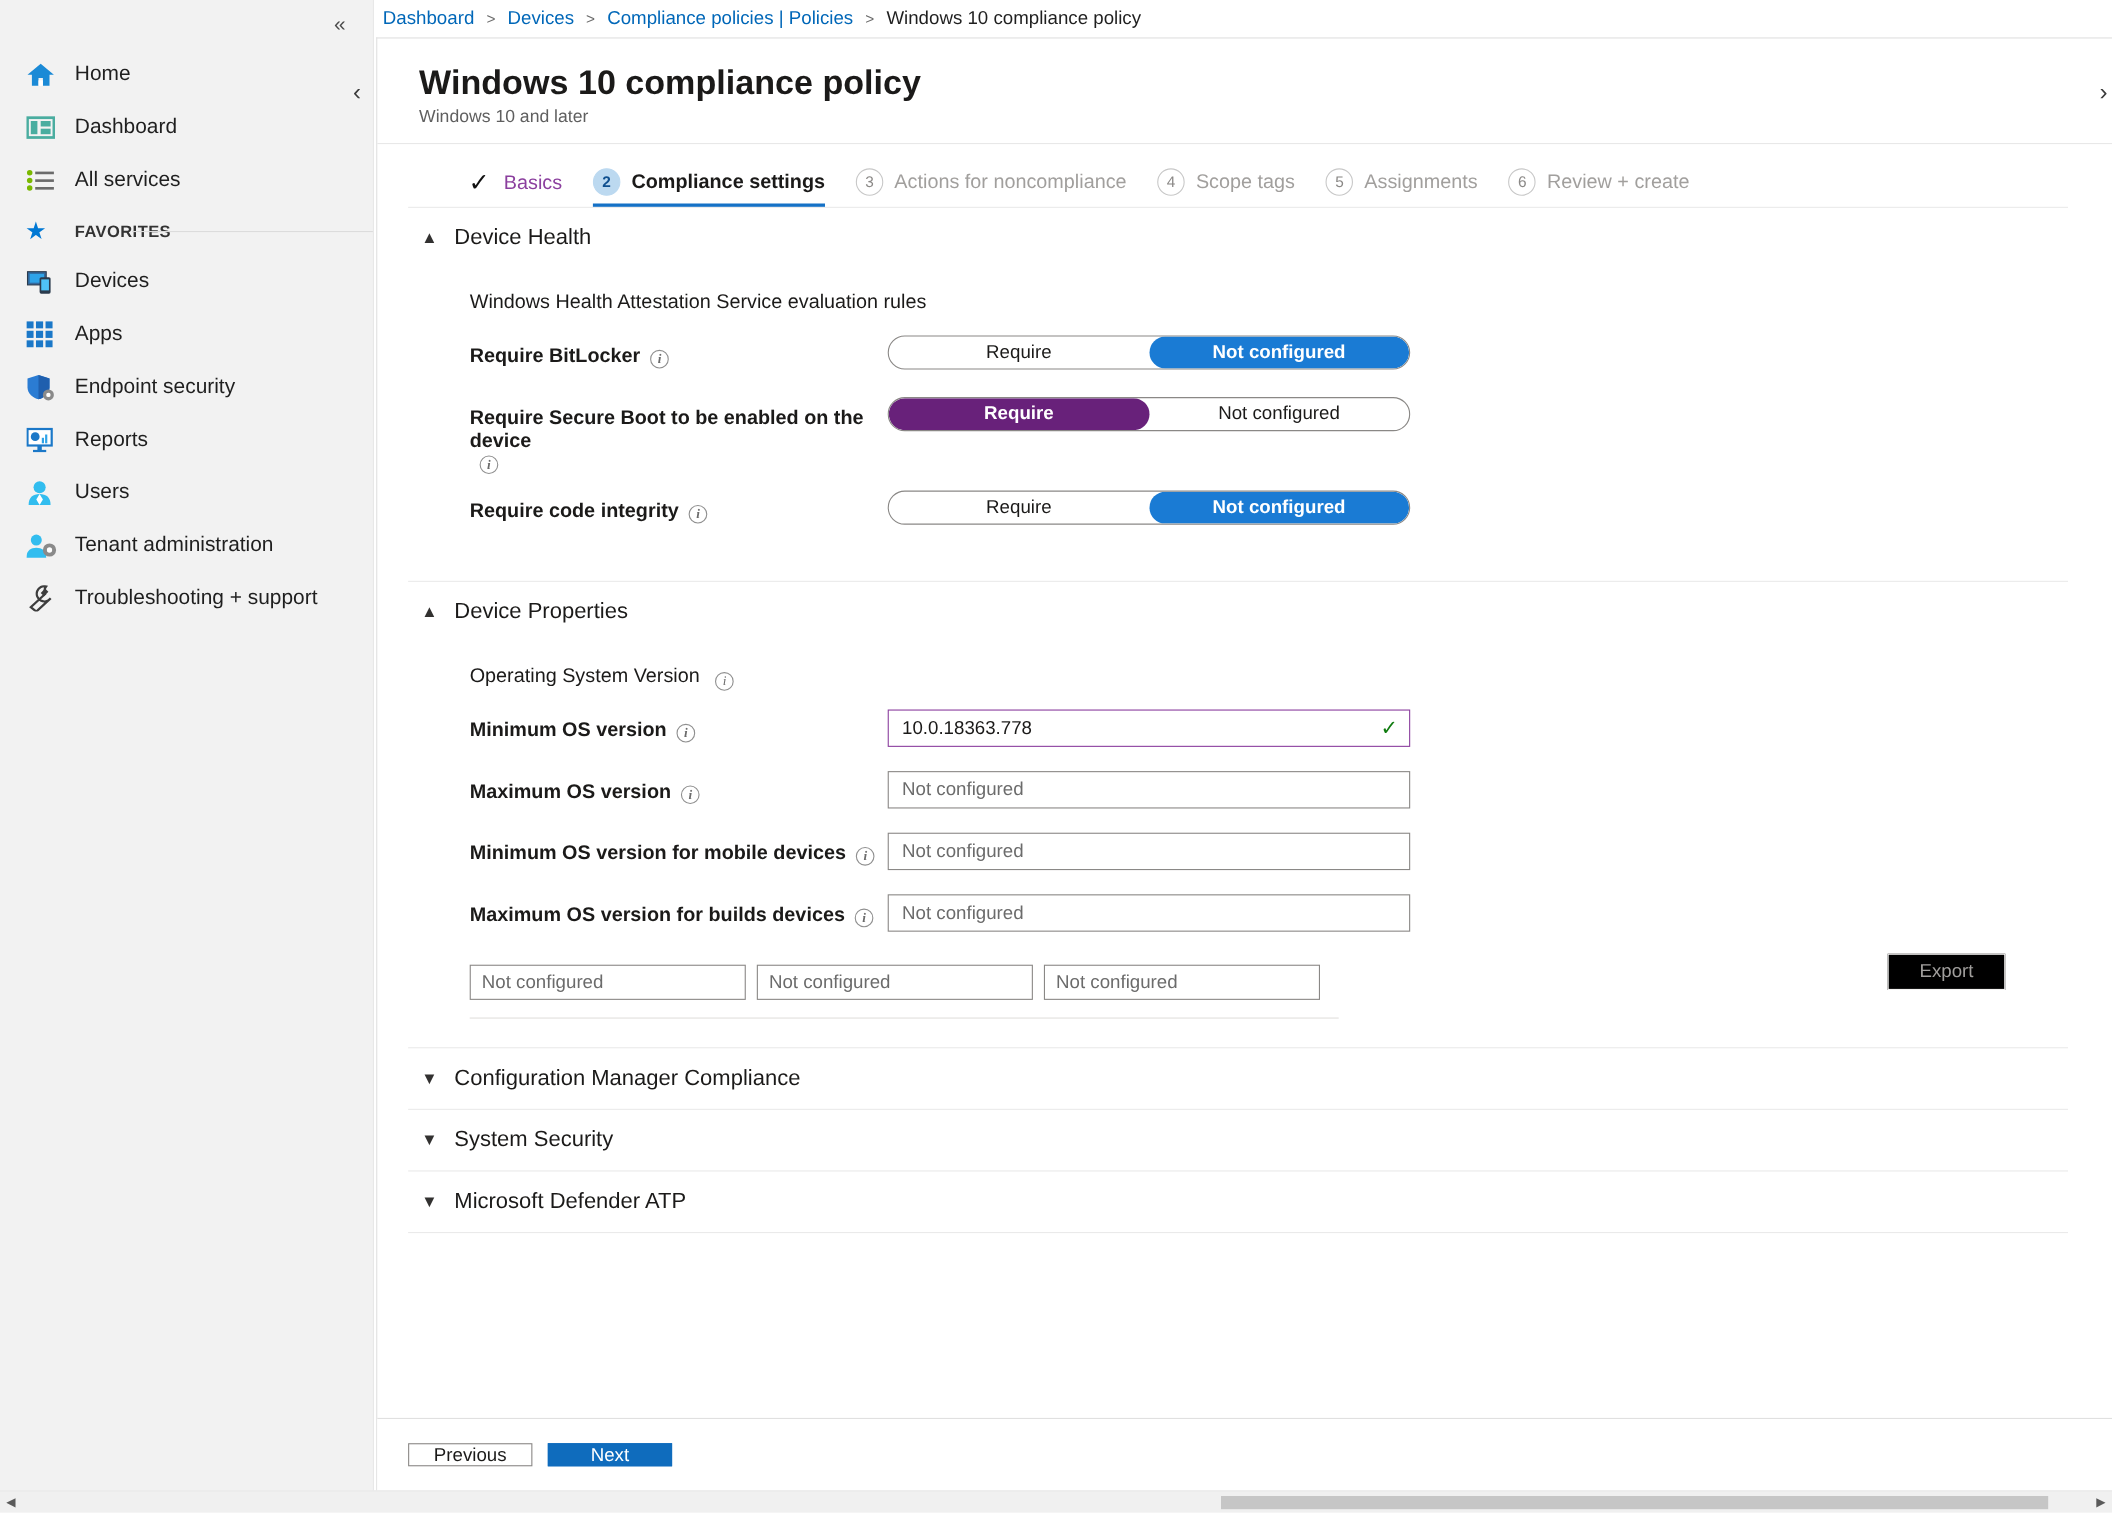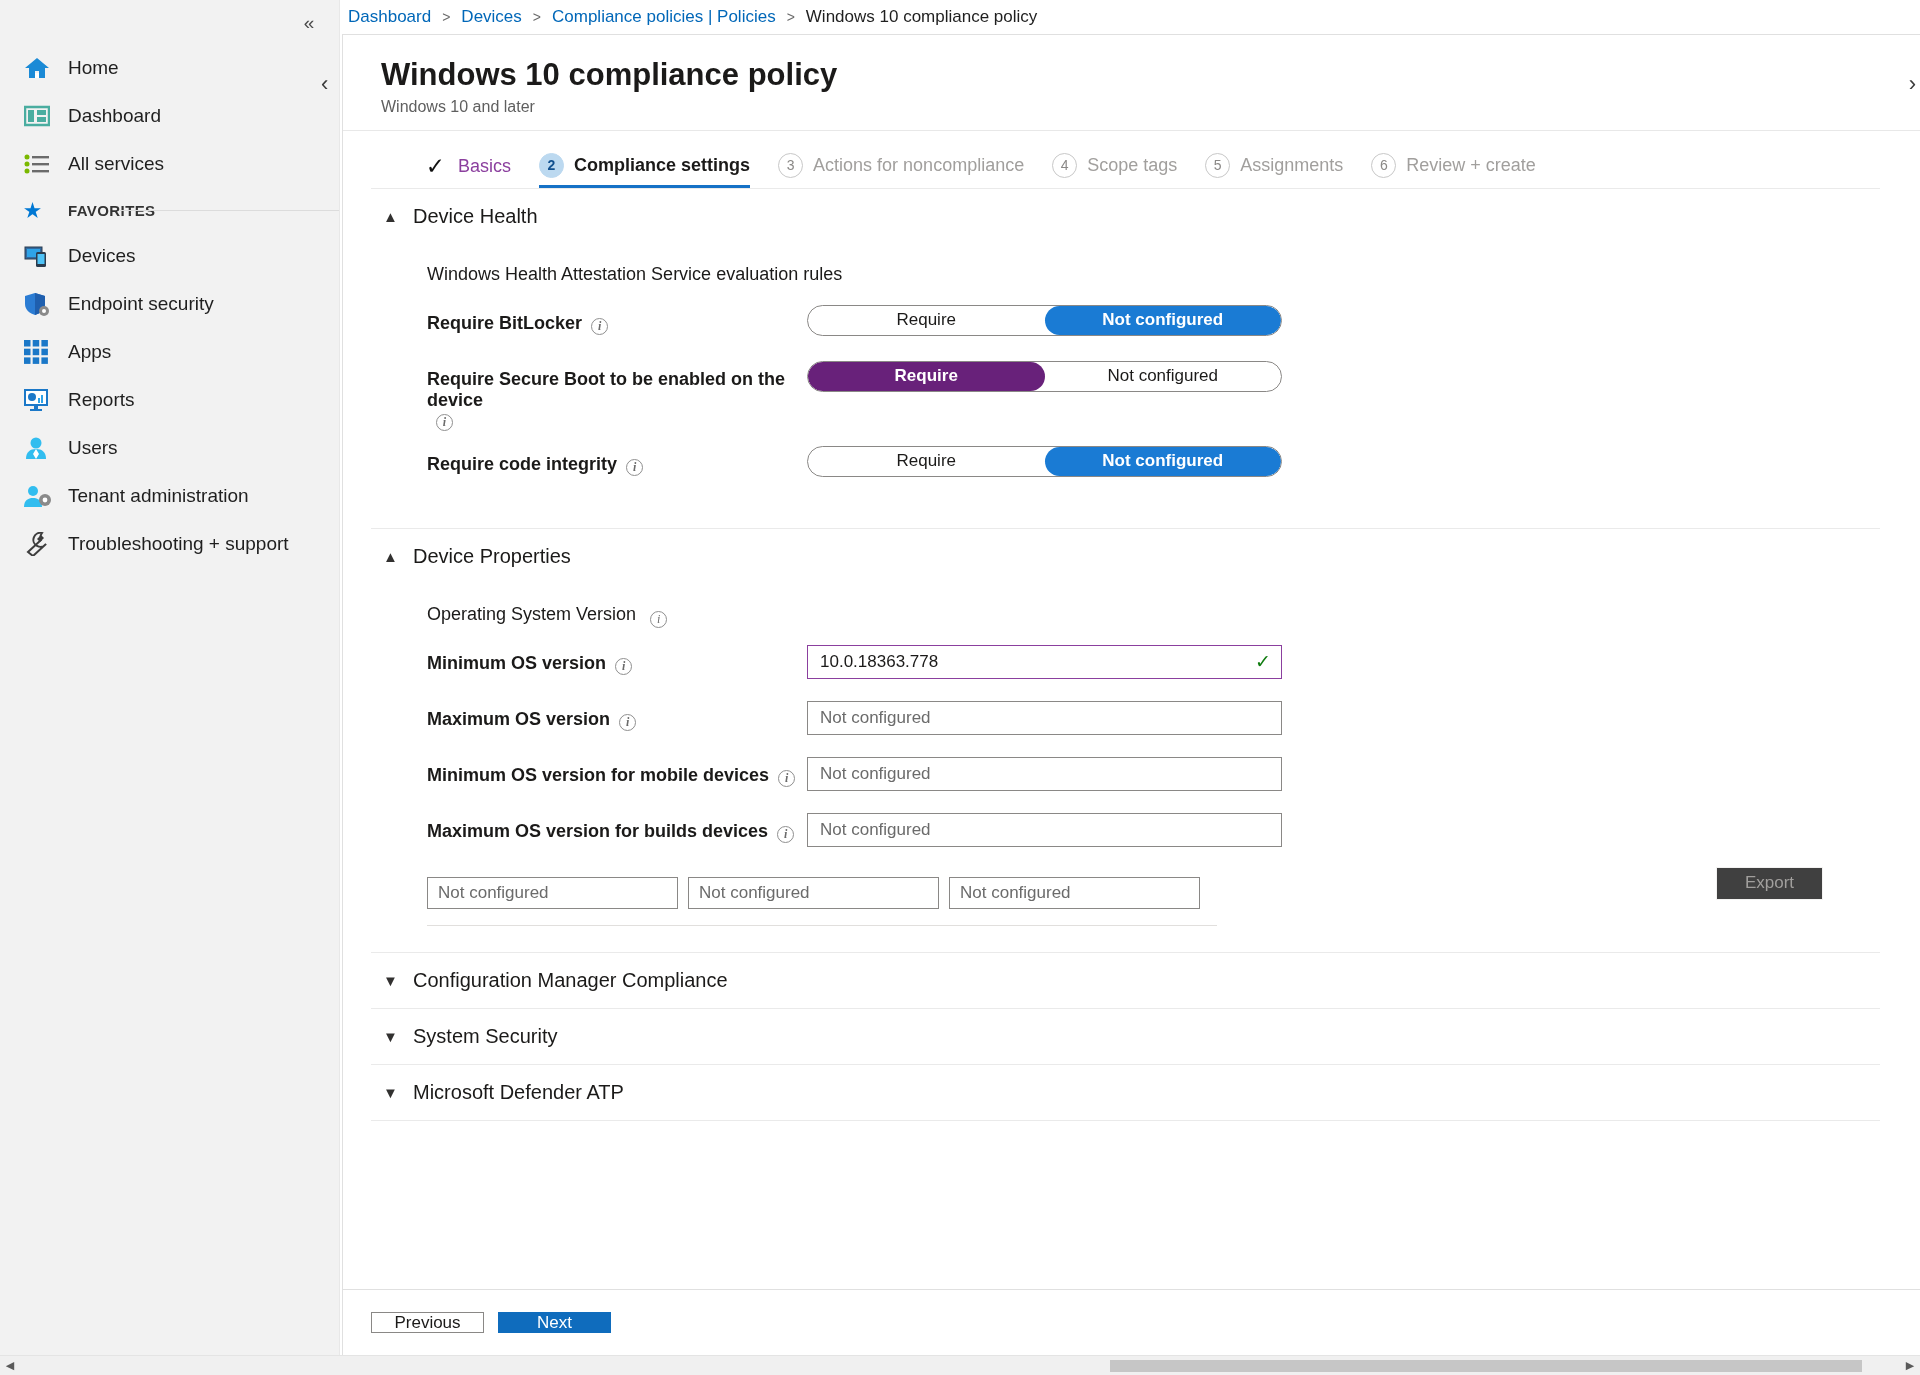--- a/index.html
+++ b/index.html
@@ -173,21 +173,21 @@
   
   .builds-block { margin-top: 26px; position: relative; }
   .builds-title { font-size: 18px; color: #1b1a19; font-weight: 600; margin-bottom: 12px; }
   .builds-row { display: flex; gap: 10px; }
   .build-cell {
     width: 251px; height: 32px; border: 1px solid #8a8886; background: #fff;
     display: flex; align-items: center; padding: 0 10px; font-size: 17px; color: #6b6b6b;
   }
   .export-btn {
     position: absolute; right: 57px; top: -10px;
-    width: 107px; height: 33px; background: #404040; border: 1px solid #f3f2f1;
+    width: 107px; height: 33px; background: #000000; border: 1px solid #f3f2f1;
     color: #a19f9d; font-size: 17px;
     display: flex; align-items: center; justify-content: center; cursor: default;
   }
   .builds-underline { height: 1px; background: #e1dfdd; margin-top: 16px; width: 790px; }
 
   
   .blade-footer {
     border-top: 1px solid #e0e0e0;
     padding: 22px 0 22px 28px;
     display: flex; gap: 14px; background: #fff;
@@ -274,32 +274,20 @@
       <div class="nav-item">
         <span class="nav-icon ico">
           <svg width="28" height="24" viewBox="0 0 28 24">
               <rect x="1" y="3" width="17" height="12" fill="#32699e" stroke="#2b3b4d" stroke-width="1"></rect>
               <rect x="3" y="5" width="13" height="8" fill="#2ea3e8"></rect>
               <rect x="12" y="8" width="10" height="15" rx="1.5" fill="#2b3b4d"></rect>
               <rect x="13.5" y="10" width="7" height="10" fill="#4fc3f7"></rect>
             </svg>
         </span>
         <span>Devices</span>
-      </div>
-
-      <div class="nav-item">
-        <span class="nav-icon ico">
-          <svg width="26" height="25" viewBox="0 0 26 25">
-              <path d="M11 1 L21 4 L21 12 C21 18 16 21.5 11 23 C6 21.5 1 18 1 12 L1 4 Z" fill="#2b7cd3"></path>
-              <path d="M11 1 L21 4 L21 12 C21 18 16 21.5 11 23 Z" fill="#1f5fae"></path>
-              <circle cx="20" cy="19" r="5" fill="#8a8a8a"></circle>
-              <circle cx="20" cy="19" r="2" fill="#ffffff"></circle>
-            </svg>
-        </span>
-        <span>Endpoint security</span>
       </div>
 
       <div class="nav-item">
         <span class="nav-icon ico">
           <svg width="24" height="24" viewBox="0 0 24 24">
             <rect x="0" y="0" width="6.5" height="6.5" fill="#1b78c8"></rect>
               <rect x="8.7" y="0" width="6.5" height="6.5" fill="#1b78c8"></rect>
               <rect x="17.4" y="0" width="6.5" height="6.5" fill="#1b78c8"></rect>
             <rect x="0" y="8.7" width="6.5" height="6.5" fill="#1b78c8"></rect>
               <rect x="8.7" y="8.7" width="6.5" height="6.5" fill="#1b78c8"></rect>
@@ -307,20 +295,32 @@
             <rect x="0" y="17.4" width="6.5" height="6.5" fill="#1b78c8"></rect>
               <rect x="8.7" y="17.4" width="6.5" height="6.5" fill="#1b78c8"></rect>
               <rect x="17.4" y="17.4" width="6.5" height="6.5" fill="#1b78c8"></rect>
           </svg>
         </span>
         <span>Apps</span>
       </div>
 
       <div class="nav-item">
         <span class="nav-icon ico">
+          <svg width="26" height="25" viewBox="0 0 26 25">
+              <path d="M11 1 L21 4 L21 12 C21 18 16 21.5 11 23 C6 21.5 1 18 1 12 L1 4 Z" fill="#2b7cd3"></path>
+              <path d="M11 1 L21 4 L21 12 C21 18 16 21.5 11 23 Z" fill="#1f5fae"></path>
+              <circle cx="20" cy="19" r="5" fill="#8a8a8a"></circle>
+              <circle cx="20" cy="19" r="2" fill="#ffffff"></circle>
+            </svg>
+        </span>
+        <span>Endpoint security</span>
+      </div>
+
+      <div class="nav-item">
+        <span class="nav-icon ico">
           <svg width="26" height="24" viewBox="0 0 26 24">
               <rect x="1" y="2" width="22" height="15" fill="#fff" stroke="#1b78c8" stroke-width="2"></rect>
               <circle cx="8" cy="9" r="4" fill="#1b78c8"></circle>
               <rect x="14" y="10" width="2" height="5" fill="#2ea3e8"></rect>
               <rect x="17" y="7" width="2" height="8" fill="#2ea3e8"></rect>
               <rect x="10" y="17" width="4" height="5" fill="#1b78c8"></rect>
               <rect x="6" y="21" width="12" height="2" fill="#1b78c8"></rect>
             </svg>
         </span>
         <span>Reports</span>

